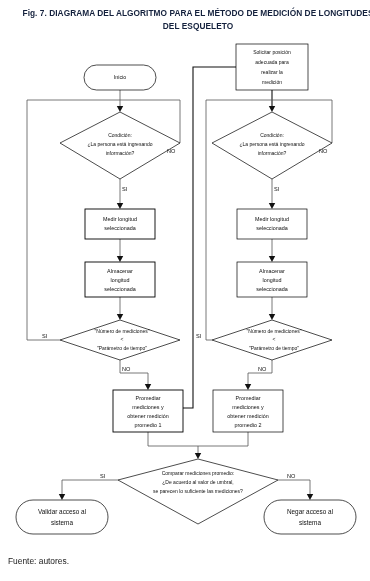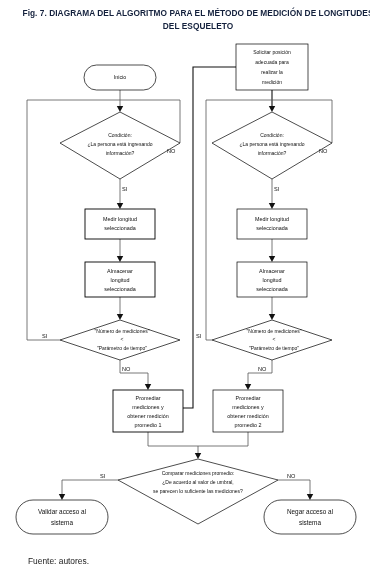--- a/index.html
+++ b/index.html
@@ -36,21 +36,20 @@
   #figure-area svg {
     display: block;
   }
   #source-note {
     position: absolute;
     left: 8px;
     top: 556px;
     font-size: 8.4px;
     color: #1a1a1a;
     font-family: "Liberation Sans", sans-serif;
-    margin-left: 20px;
   }
   .flow-text {
     font-family: "Liberation Sans", sans-serif;
     fill: #111111;
     text-anchor: middle;
     dominant-baseline: middle;
   }
   .t-node { font-size: 5.4px; }
   .t-node-sm { font-size: 5.0px; }
   .t-term { font-size: 6.4px; }

